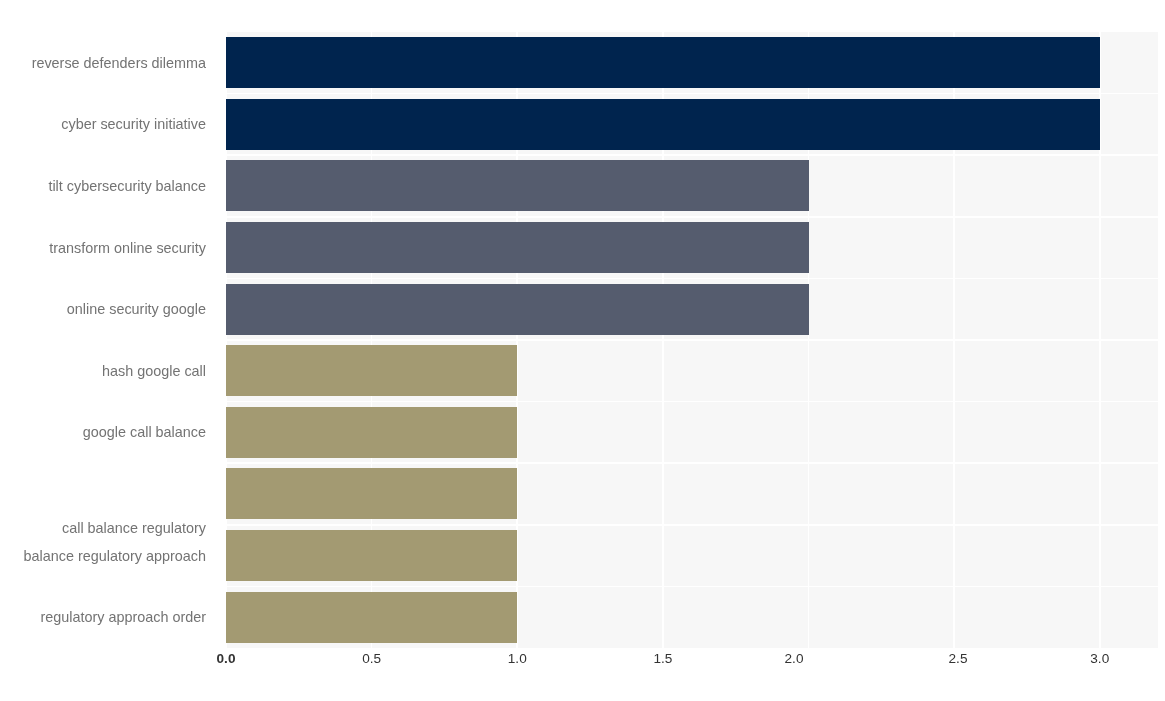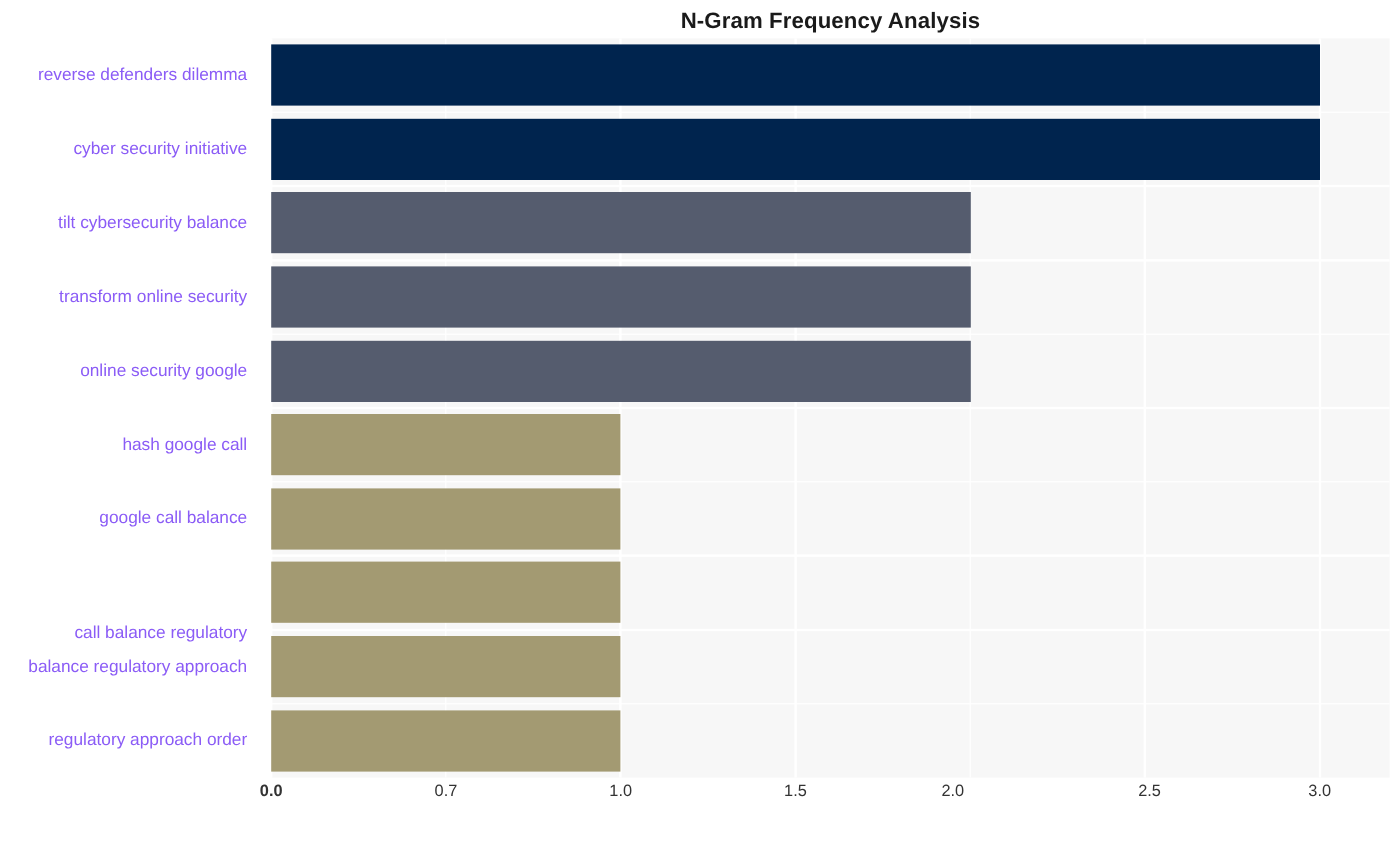--- a/index.html
+++ b/index.html
@@ -49,21 +49,21 @@
     left:0; top:5.3px;
     height:51px;
   }
   #ylabels { position:absolute; left:0; top:32px; width:216px; height:616px; }
   .ytick-label {
     position:absolute;
     right:10px;
     width:206px;
     text-align:right;
     font-size:14.4px;
-    color:#8b5cf6;
+    color:#737373;
     white-space:nowrap;
     line-height:14px;
   }
 
   
   #xlabels { position:absolute; left:0; top:651px; width:1165px; height:22px; }
   .xtick-label {
     position:absolute;
     top:0;
     width:70px;
@@ -80,21 +80,20 @@
     font-size:14px;
     color:#333333;
     white-space:nowrap;
   }
 </style>
 </head>
 <body>
 
 <div id="chart-root">
 
-  <div id="chart-title">N-Gram Frequency Analysis</div>
 
   <div id="plot-area">
     <div id="vgrid-layer">
         <div class="vgrid" style="left: -0.8px;"></div>
         <div class="vgrid" style="left: 144.825px;"></div>
         <div class="vgrid" style="left: 290.45px;"></div>
         <div class="vgrid" style="left: 436.075px;"></div>
         <div class="vgrid" style="left: 581.7px;"></div>
         <div class="vgrid" style="left: 727.325px;"></div>
         <div class="vgrid" style="left: 872.95px;"></div>
@@ -151,21 +150,21 @@
       <div class="ytick-label" style="top: 208.6px;">transform online security</div>
       <div class="ytick-label" style="top: 270.2px;">online security google</div>
       <div class="ytick-label" style="top: 331.8px;">hash google call</div>
       <div class="ytick-label" style="top: 393.4px;">google call balance</div>
       <div class="ytick-label" style="top: 455px; margin-top: 34px;">call balance regulatory</div>
       <div class="ytick-label" style="top: 516.6px;">balance regulatory approach</div>
       <div class="ytick-label" style="top: 578.2px;">regulatory approach order</div>
     </div>
   <div id="xlabels">
       <div class="xtick-label" style="left: 226px; font-weight: bold;">0.0</div>
-      <div class="xtick-label" style="left: 371.625px;">0.7</div>
+      <div class="xtick-label" style="left: 371.625px;">0.5</div>
       <div class="xtick-label" style="left: 517.25px;">1.0</div>
       <div class="xtick-label" style="left: 662.875px;">1.5</div>
       <div class="xtick-label" style="left: 794px;">2.0</div>
       <div class="xtick-label" style="left: 958px;">2.5</div>
       <div class="xtick-label" style="left: 1099.75px;">3.0</div>
     </div>
 
 
 </div>
 

